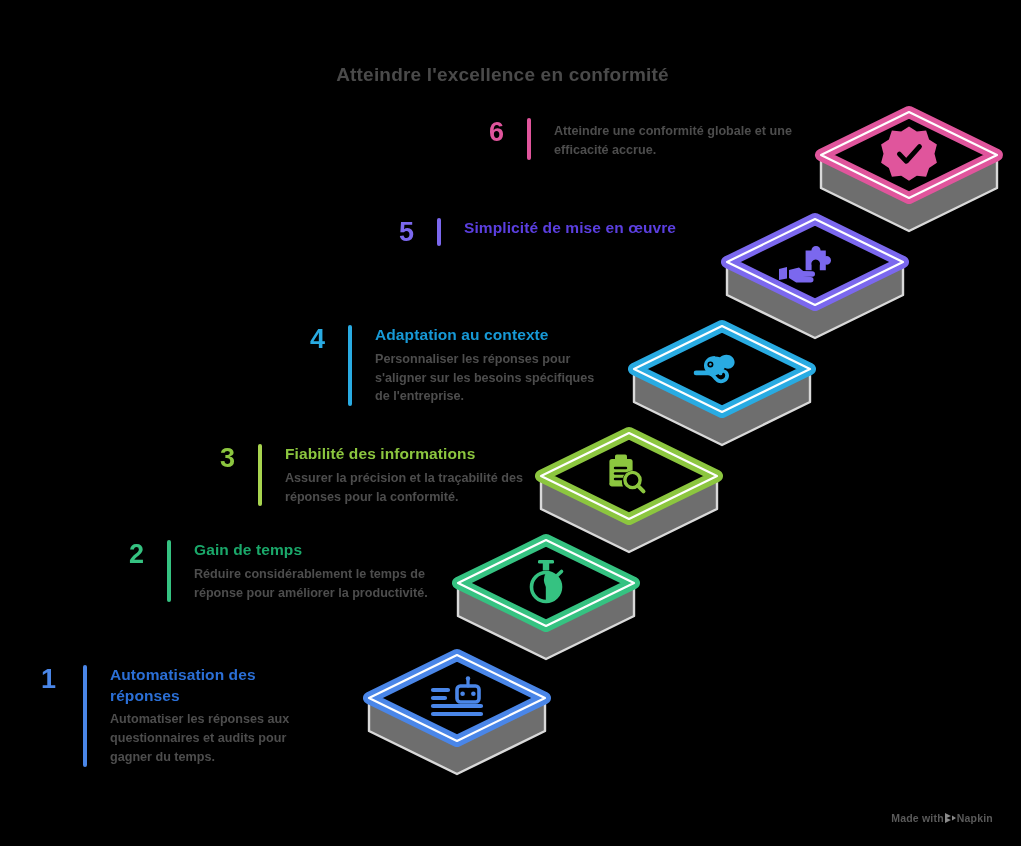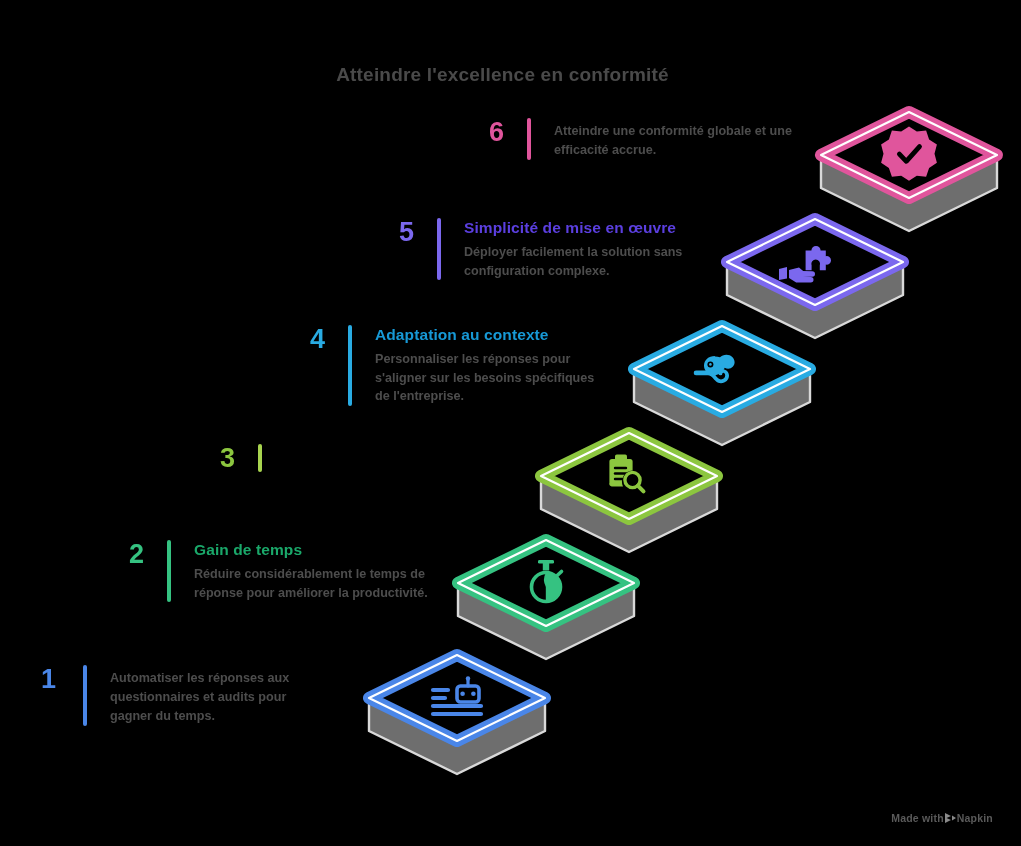--- a/index.html
+++ b/index.html
@@ -204,51 +204,55 @@
     <div class="step-body">
       <div class="step-desc">Atteindre une conformité globale et une efficacité accrue.</div>
     </div>
   </div>
 
   <div class="step-text" style="left:380px; top:218px; width:310px;">
     <div class="step-num" style="width:34px; color:#7b68ee;">5</div>
     <div class="step-bar" style="margin-left:23px; margin-right:23px; background:#7b68ee;"></div>
     <div class="step-body">
       <div class="step-title" style="color:#5b3fe0;">Simplicité de mise en œuvre</div>
-      <div class="step-desc">Déployer facilement la solution sans configuration complexe.</div>
     </div>
   </div>
 
   <div class="step-text" style="left:293px; top:325px; width:310px;">
     <div class="step-num" style="width:32px; color:#29abe2;">4</div>
     <div class="step-bar" style="margin-left:23px; margin-right:23px; background:#29abe2;"></div>
     <div class="step-body">
       <div class="step-title" style="color:#1799d6;">Adaptation au contexte</div>
       <div class="step-desc">Personnaliser les réponses pour s'aligner sur les besoins spécifiques de l'entreprise.</div>
     </div>
   </div>
 
   <div class="step-text" style="left:203px; top:444px; width:330px;">
     <div class="step-num" style="width:32px; color:#8cc63f;">3</div>
     <div class="step-bar" style="margin-left:23px; margin-right:23px; background:#a8d44f;"></div>
+    <div class="step-body">
+      <div class="step-title" style="color:#8cc63f;">Fiabilité des informations</div>
+      <div class="step-desc">Assurer la précision et la traçabilité des réponses pour la conformité.</div>
+    </div>
   </div>
 
   <div class="step-text" style="left:112px; top:540px; width:330px;">
     <div class="step-num" style="width:32px; color:#35c281;">2</div>
     <div class="step-bar" style="margin-left:23px; margin-right:23px; background:#35c281;"></div>
     <div class="step-body">
       <div class="step-title" style="color:#1aa86a;">Gain de temps</div>
       <div class="step-desc">Réduire considérablement le temps de réponse pour améliorer la productivité.</div>
     </div>
   </div>
 
   <div class="step-text" style="left:28px; top:665px; width:300px;">
     <div class="step-num" style="width:28px; color:#4a86e8;">1</div>
     <div class="step-bar" style="margin-left:27px; margin-right:23px; background:#4a86e8;"></div>
     <div class="step-body">
+      <div class="step-title" style="color:#2b6fd6;">Automatisation des réponses</div>
       <div class="step-desc">Automatiser les réponses aux questionnaires et audits pour gagner du temps.</div>
     </div>
   </div>
 
   <div id="watermark">
     <span>Made with</span>
     <span>
       <svg width="13" height="12" viewBox="0 0 13 12">
         <path d="M1,1 L1,11 L7,8 L2.5,6 L7,4 Z M8,3.4 L12,6 L8,8.6 Z" fill="#8a8a8a"></path>
       </svg>

